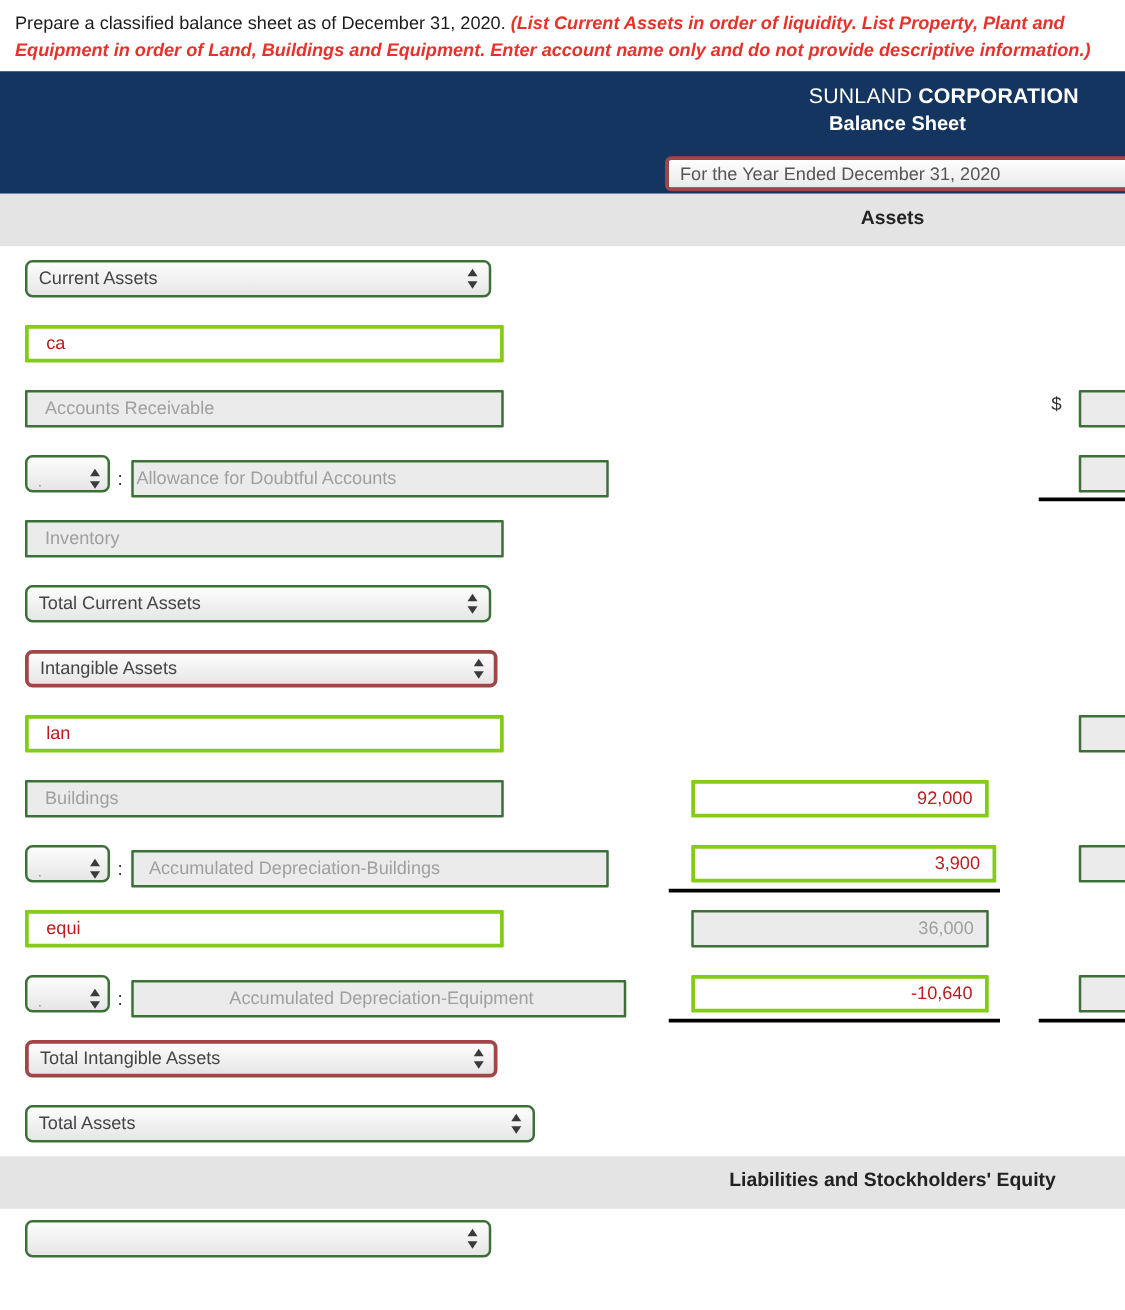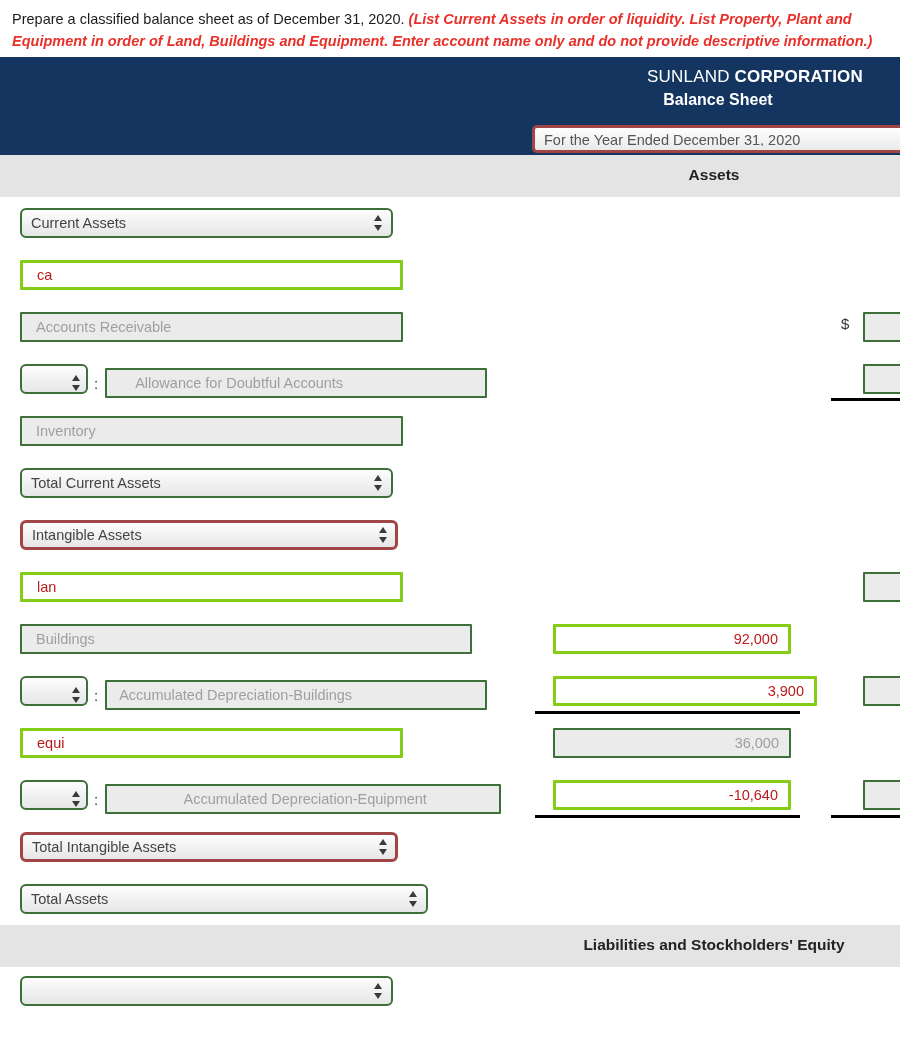--- a/index.html
+++ b/index.html
@@ -211,21 +211,21 @@
       <span class="sel-wrap">
         <select class="less-sel" style="width:68px;">
           <option>Less</option>
         </select>
         <span class="sel-arrows" style="right:7px;">
             <i class="up"></i>
             <i class="down"></i>
           </span>
       </span>
       <span class="colon">:</span>
-      <input class="txt green" style="width: 382px; padding-left: 28px;" readonly="" placeholder="Allowance for Doubtful Accounts">
+      <input class="txt green" style="width: 382px; padding-left: 2px;" readonly="" placeholder="Allowance for Doubtful Accounts">
     </div>
     <input class="txt green right" style="position: absolute; left: 863px; top: 11px; width: 95px;" readonly="">
     <div class="underline" style="left:831px; top:45px; width:130px;"></div>
   </div>
 
   <div class="row">
     <input class="txt green" style="position: absolute; left: 20px; top: 11px; width: 383px; padding-left: 14px;" readonly="" placeholder="Inventory">
   </div>
 
   <div class="row">
@@ -251,39 +251,39 @@
         </span>
     </div>
   </div>
 
   <div class="row">
     <input class="txt red" style="position: absolute; left: 20px; top: 11px; width: 383px; padding-left: 14px;" value="lan">
     <input class="txt green right" style="position: absolute; left: 863px; top: 11px; width: 95px;" readonly="">
   </div>
 
   <div class="row">
-    <input class="txt green" style="position: absolute; left: 20px; top: 11px; width: 452px; padding-left: 14px;" readonly="" placeholder="Buildings">
+    <input class="txt green" style="position: absolute; left: 20px; top: 11px; width: 383px; padding-left: 14px;" readonly="" placeholder="Buildings">
     <input class="txt red right" style="position: absolute; left: 553px; top: 11px; width: 238px;" value="92,000">
   </div>
 
   <div class="row">
     <div class="lessgrp">
       <span class="sel-wrap">
         <select class="less-sel" style="width:68px;">
           <option>Less</option>
         </select>
         <span class="sel-arrows" style="right:7px;">
             <i class="up"></i>
             <i class="down"></i>
           </span>
       </span>
       <span class="colon">:</span>
       <input class="txt green" style="width: 382px; padding-left: 12px;" readonly="" placeholder="Accumulated Depreciation-Buildings">
     </div>
-    <input class="txt red right" style="position: absolute; left: 553px; top: 11px; width: 264px;" value="3,900">
+    <input class="txt red right" style="position: absolute; left: 553px; top: 11px; width: 244px;" value="3,900">
     <div class="underline" style="left:535px; top:46px; width:265px;"></div>
     <input class="txt green right" style="position: absolute; left: 863px; top: 11px; width: 95px;" readonly="">
   </div>
 
   <div class="row">
     <input class="txt red" style="position: absolute; left: 20px; top: 11px; width: 383px; padding-left: 14px;" value="equi">
     <input class="txt green right" style="position: absolute; left: 553px; top: 11px; width: 238px;" readonly="" placeholder="36,000">
   </div>
 
   <div class="row">

